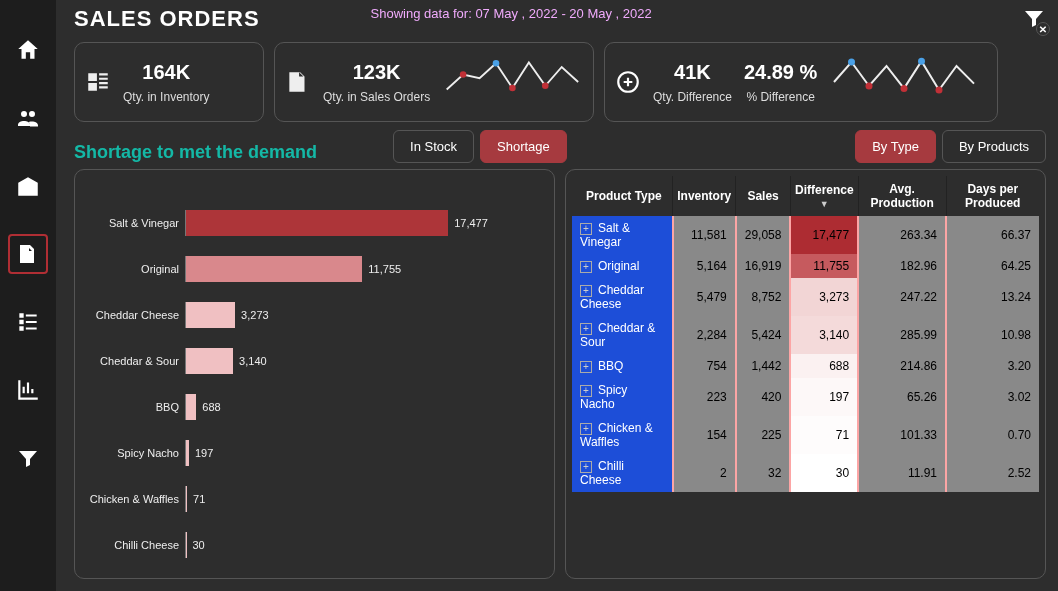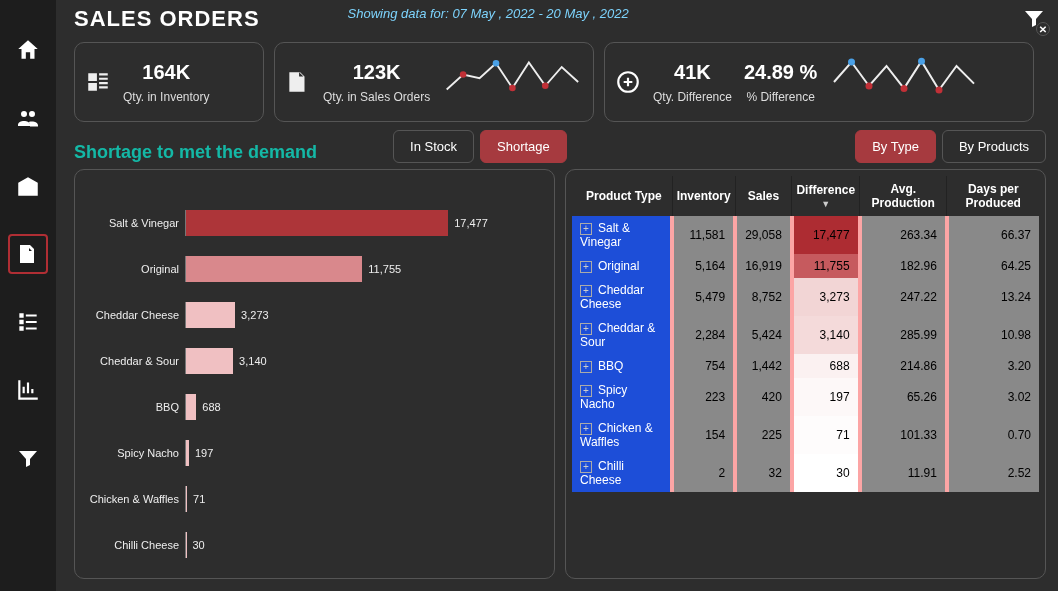--- a/index.html
+++ b/index.html
@@ -10,36 +10,36 @@
   .sidebar .nav-item { width:40px; height:40px; display:flex; align-items:center; justify-content:center; cursor:pointer; border:2px solid transparent; border-radius:4px; }
   .sidebar .nav-item.active { border-color:#b02e34; }
   .sidebar svg { fill:#fff; }
 
   
   .main { position:absolute; left:56px; top:0; right:0; bottom:0; padding:6px 12px 12px 18px; }
 
   
   .hdr { display:flex; align-items:flex-start; height:30px; }
   .page-title { font-size:22px; font-weight:700; letter-spacing:1px; }
-  .date-range { font-size:13px; margin-left:88px; color:#7dd3fc;font-style:italic; }
+  .date-range { font-size:13px; margin-left:111px; color:#f0abfc; }
   .filter-btn { margin-left:auto; cursor:pointer; position:relative; }
   .filter-btn svg { fill:#fff; }
   .filter-btn .x { position:absolute; right:-4px; bottom:-2px; width:14px; height:14px; background:#2d2d2d; border-radius:50%; font-size:10px; line-height:14px; text-align:center; font-weight:700; border:1px solid #555;}
 
   
   .cards { display:flex; gap:10px; margin-top:6px; height:80px; }
   .card { border:1px solid #555; border-radius:10px; padding:8px 10px; display:flex; align-items:center; gap:12px; }
   .card svg.icon { fill:#eee; flex:0 0 auto; }
   .metric { text-align:center; }
   .metric .val { font-size:20px; font-weight:600; }
   .metric .lbl { font-size:12px; color:#ddd; margin-top:6px; white-space:nowrap;}
   .spark { width:150px; height:60px; }
   .card.c1 { width:190px; }
   .card.c2 { width:320px; }
-  .card.c3 { width:430px; }
+  .card.c3 { width:394px; }
 
   
   .sect-row { display:flex; align-items:flex-end; margin-top:8px; gap:8px; }
   .sect-title { font-size:18px; font-weight:600; color:#14b8a6;text-align:center; }
   .toggle-group { display:flex; gap:6px; }
   .tog { font-size:13px; padding:8px 16px; border:1px solid #555; border-radius:6px; background:#2d2d2d; cursor:pointer; }
   .tog.active { background:#a63a3f; border-color:#a63a3f; }
 
   
   .panels { display:flex; gap:10px; margin-top:6px; height:410px; }
@@ -51,21 +51,21 @@
   .barrow .cat { font-size:11px; color:#eee; width:100px; text-align:right; padding-right:6px; }
   .barrow .track { flex:1; display:flex; align-items:center; height:26px; border-left:1px solid #777; }
   .barrow .bar { height:26px; }
   .barrow .val { font-size:11px; color:#eee; padding-left:6px; }
 
   
   .tbl-wrap { padding:6px 6px; }
   table { width:100%; border-collapse:collapse; font-size:12px; }
   th { padding:6px 4px; text-align:center; color:#fff; font-weight:600; border-left:1px solid #222; }
   th.first { text-align:left; padding-left:14px; border-left:none;}
-  td { padding:5px 8px; border-left:4px solid #fca5a5; }
+  td { padding:5px 8px; border-left:2px solid #fca5a5; }
   td.first { border-left:none; }
   td.num { text-align:right; }
   tr.datarow td { background:#898989; color:#000; }
   tr.datarow td.first { background:#1d4ed8; color:#fff; }
   .expand { display:inline-block; width:12px; height:12px; border:1px solid #aaa; font-size:10px; line-height:10px; text-align:center; margin-right:6px; color:#ccc; vertical-align:middle;}
   .sort-ind { font-size:9px; display:block; margin-top:2px; color:#ccc;}
 
 </style>
 </head>
 <body>

